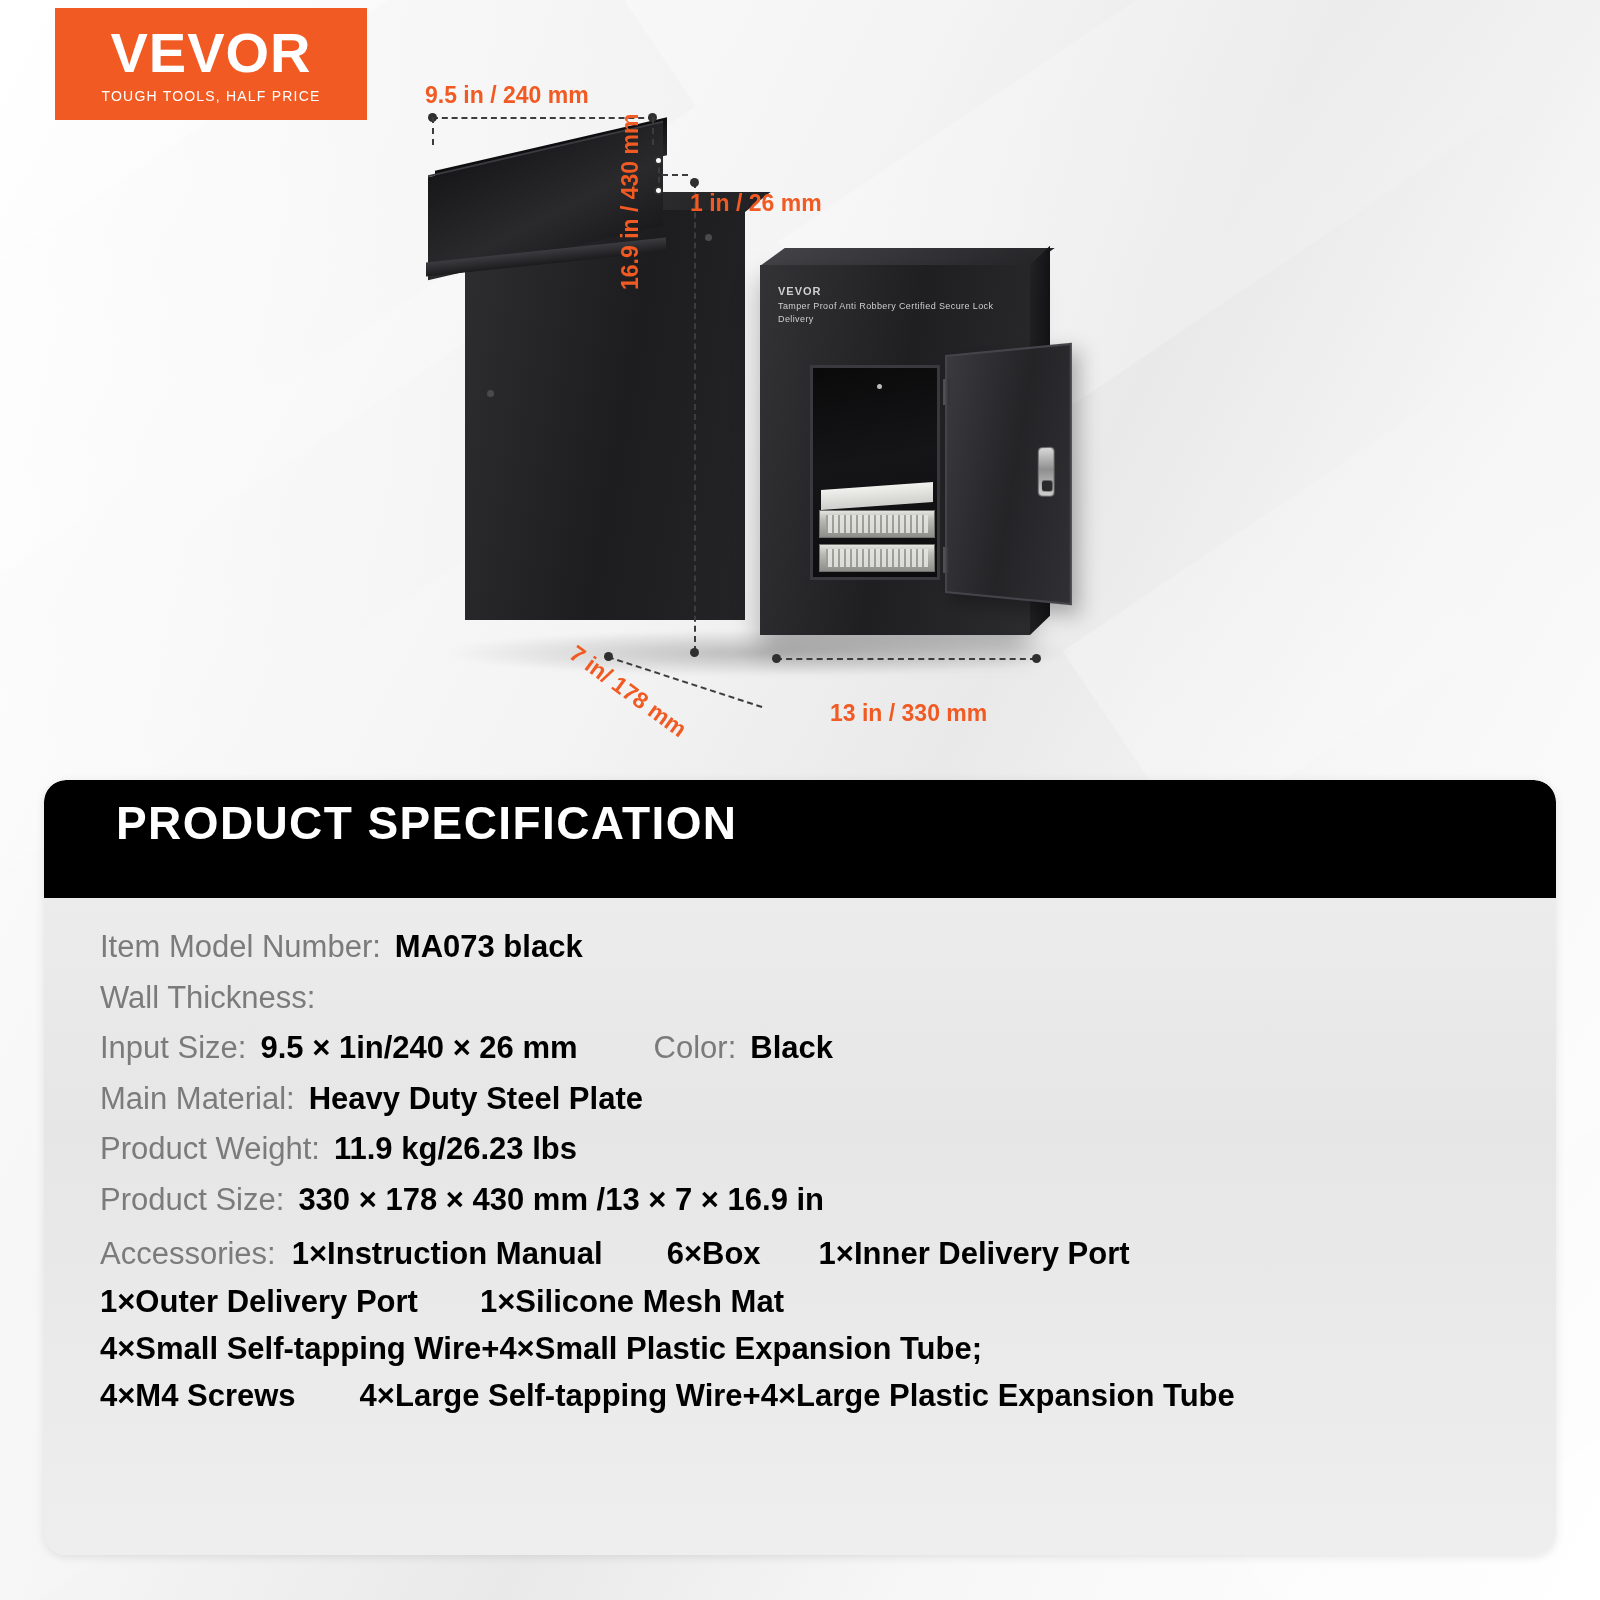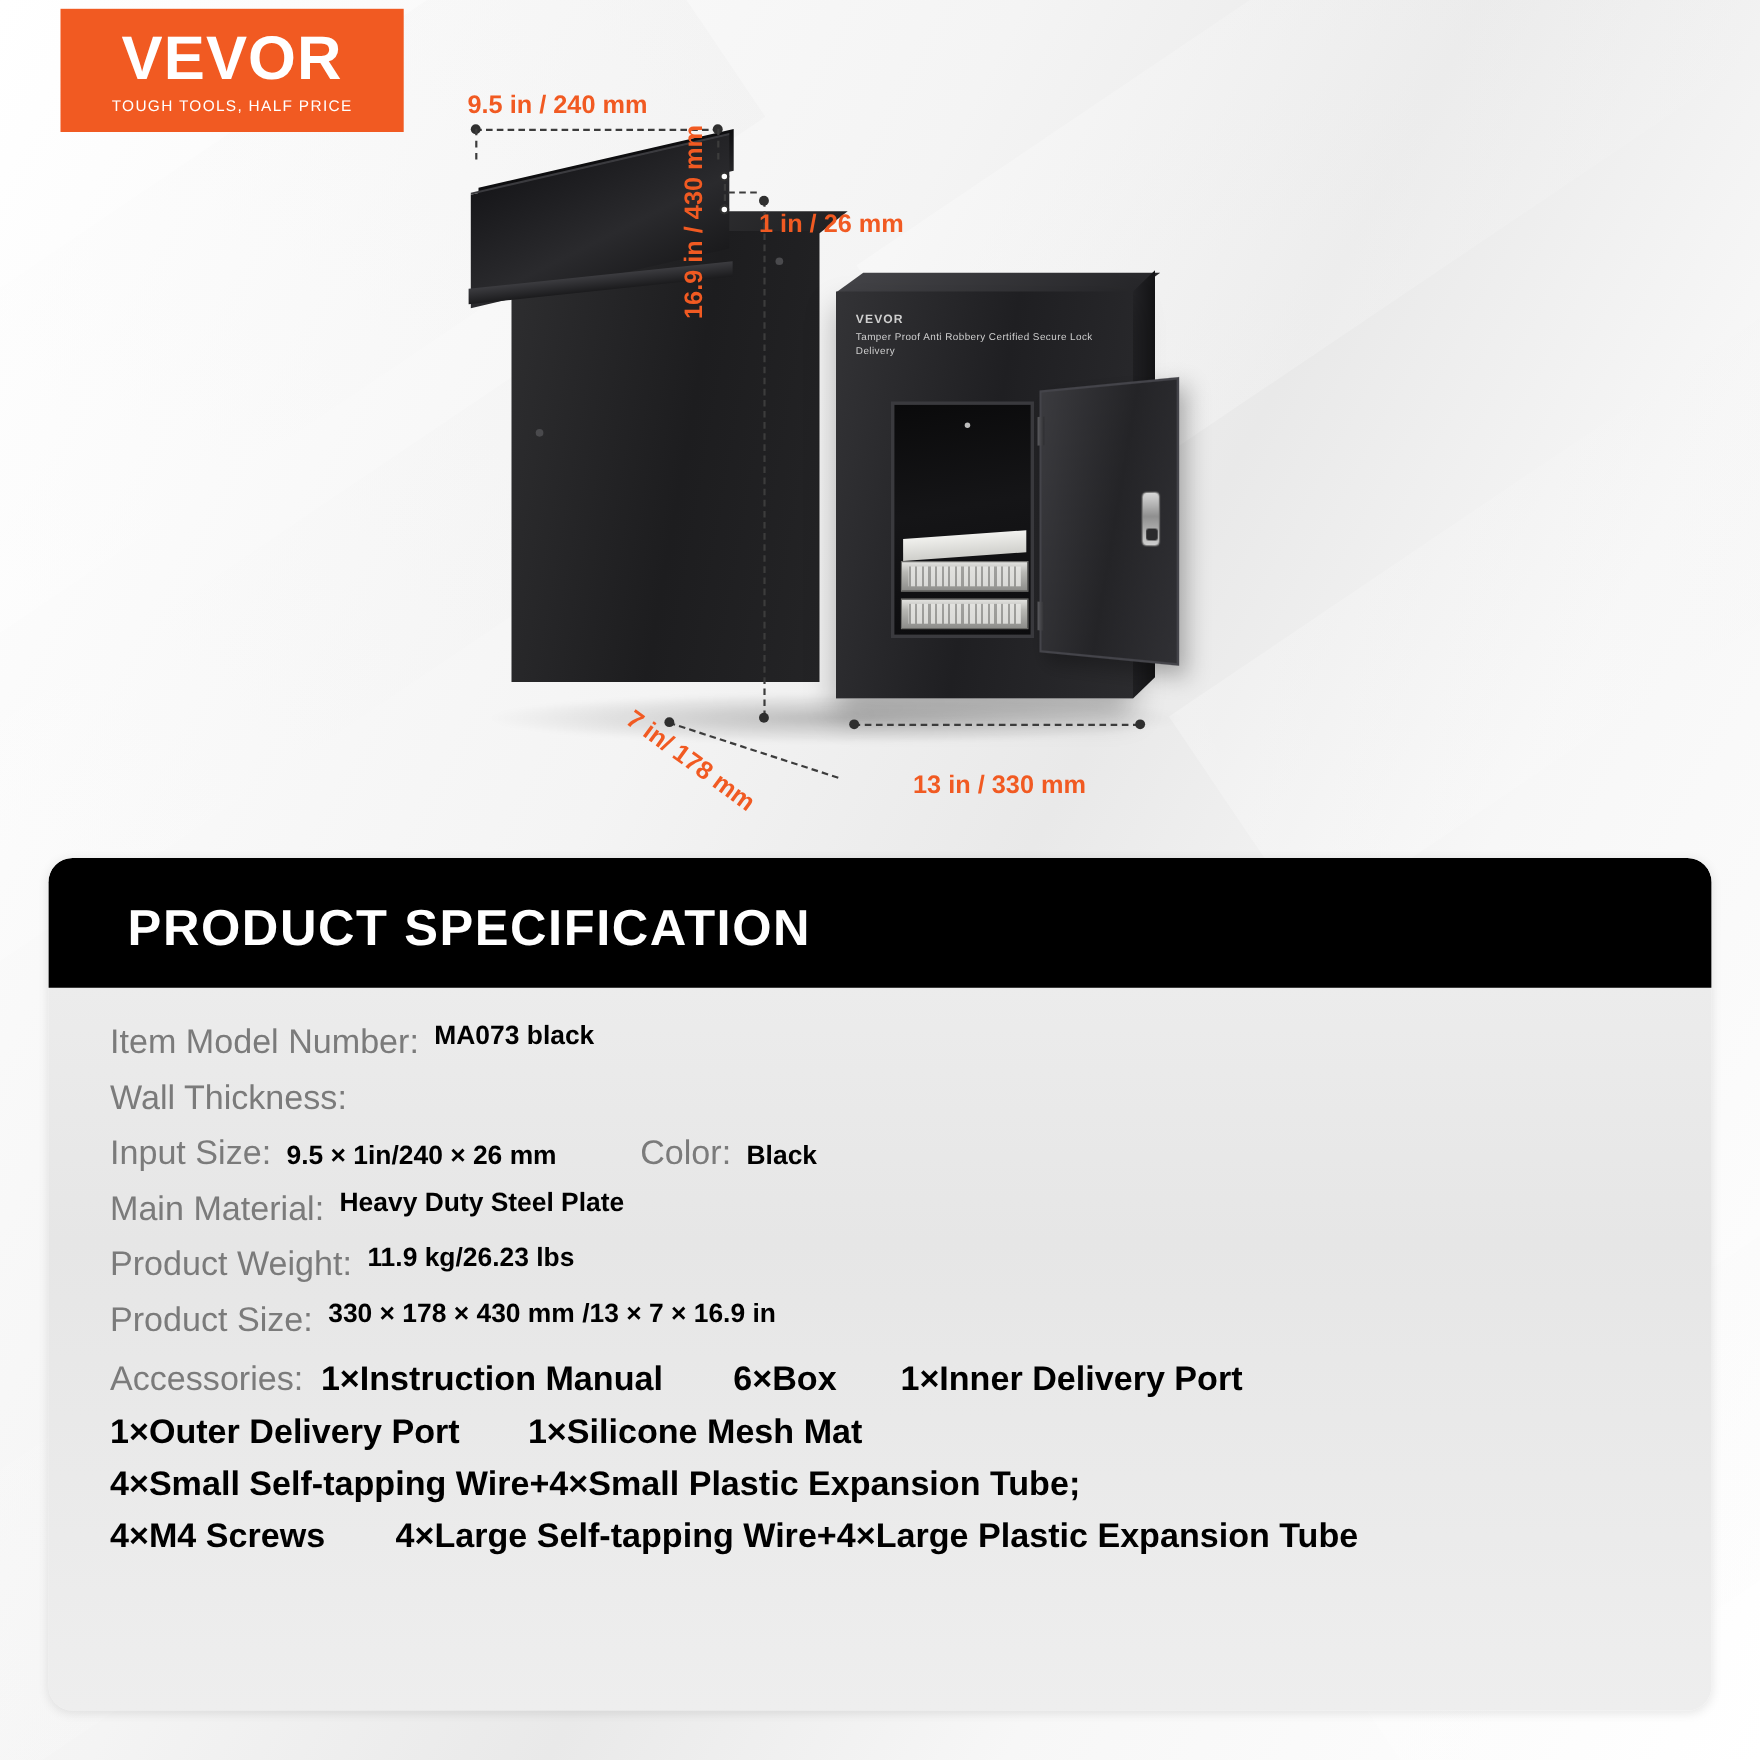--- a/index.html
+++ b/index.html
@@ -235,21 +235,21 @@
     box-shadow: 0 2px 10px rgba(0,0,0,.10);
     overflow: hidden;
   }
   .spec-header {
     position: absolute; left: 0; top: 0;
     width: 100%; height: 118px;
     background: #000000;
     border-radius: 22px 22px 0 0;
   }
   .spec-title {
-    position: absolute; left: 72px; top: 36px;
+    position: absolute; left: 72px; top: 16px;
     color: #ffffff;
     font-size: 46px;
     font-weight: bold;
     letter-spacing: 1.4px;
   }
   .spec-body {
     position: absolute; left: 0; top: 118px; right: 0; bottom: 0;
     padding: 28px 56px 0 56px;
   }
   .spec-row {
@@ -259,21 +259,21 @@
     line-height: 1.34;
   }
   .spec-key {
     color: #7b7b7b;
     font-size: 31px;
     font-weight: normal;
     white-space: nowrap;
   }
   .spec-val {
     color: #000000;
-    font-size: 24px;
+    font-size: 31px;
     font-weight: bold;
     margin-left: 14px;
     white-space: nowrap;
   }
   .spec-row.with-color { align-items: baseline; }
   .color-group {
     margin-left: 76px;
     display: flex; align-items: baseline;
   }
   .acc-block {

